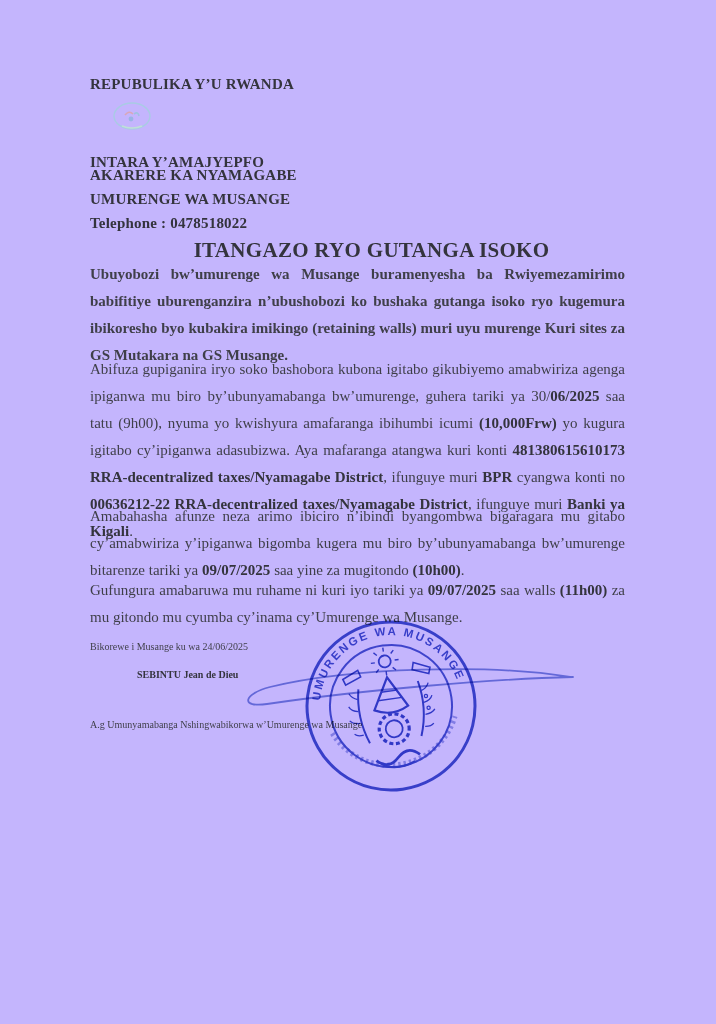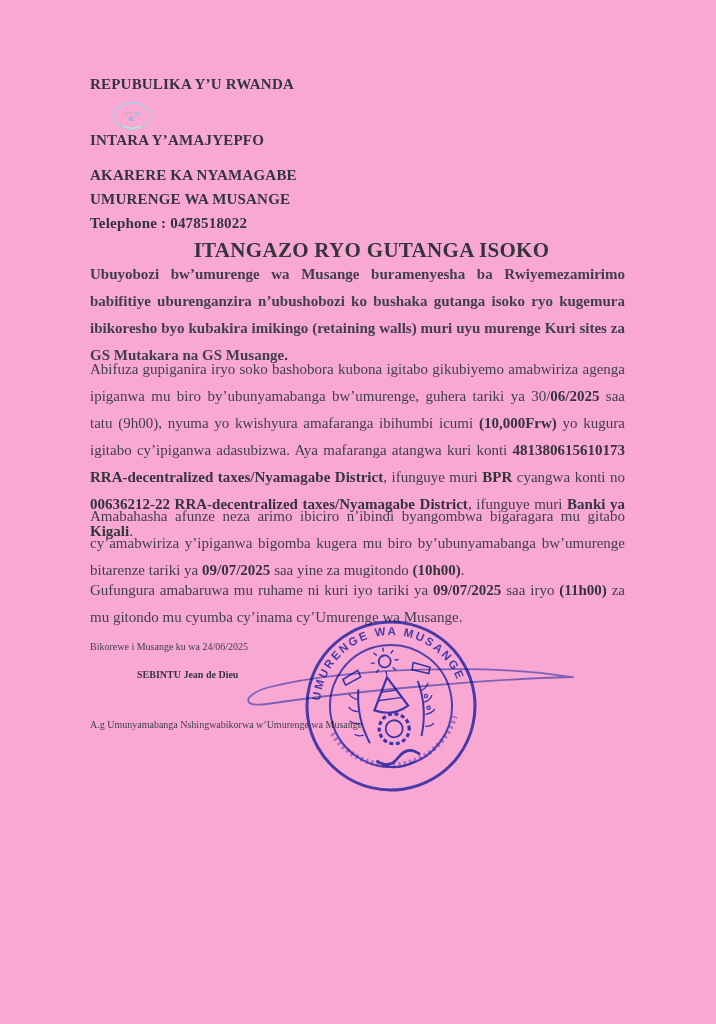--- a/index.html
+++ b/index.html
@@ -1,20 +1,20 @@
 <!DOCTYPE html>
 <html><head>
 <meta charset="utf-8">
 <style>
   html,body{margin:0;padding:0;background:#e8e8e8;}
   .page{
     position:relative;
     width:716px;height:1024px;
     margin:0 auto;
-    background:#f9a8d4;
+    background:#c4b5fd;
     font-family:"Liberation Serif","DejaVu Serif",serif;
     color:#3f3f49;
     overflow:hidden;
     box-shadow:0 0 6px rgba(0,0,0,.15);
   }
   .content{position:absolute;left:90px;width:535px;top:0;}
   .hdr{
     position:absolute;left:0;
     font-weight:bold;font-size:15px;color:#34343d;
     letter-spacing:.2px;white-space:nowrap;
@@ -56,34 +56,34 @@
     <div class="hdr" style="top:76px;">REPUBULIKA Y’U RWANDA</div>
 
     <svg class="logo-ellipse" viewBox="0 0 40 34" style="left:22px;">
       <ellipse cx="20" cy="16" rx="18" ry="13" fill="none" stroke="#a9cbe4" stroke-width="1.4"></ellipse>
       <path d="M13,15 q4,-5 8,-1" fill="none" stroke="#d9a7b8" stroke-width="1.6"></path>
       <path d="M22,14 q4,-3 5,2" fill="none" stroke="#9fc2e0" stroke-width="1.6"></path>
       <circle cx="19" cy="19" r="2.4" fill="#8fb4dd" opacity=".8"></circle>
       <path d="M10,26 q10,4 20,0" fill="none" stroke="#bfe0d8" stroke-width="1.6"></path>
     </svg>
 
-    <div class="hdr" style="top:132px;">INTARA Y’AMAJYEPFO</div>
+    <div class="hdr" style="top:154px;">INTARA Y’AMAJYEPFO</div>
     <div class="hdr" style="top:167px;">AKARERE KA NYAMAGABE</div>
     <div class="hdr" style="top:191px;">UMURENGE WA MUSANGE</div>
     <div class="hdr" style="top:215px;">Telephone : 0478518022</div>
 
     <div class="doc-title">ITANGAZO RYO GUTANGA ISOKO</div>
 
     <div class="para" style="top:261px;font-weight:bold;"><span>Ubuyobozi bw’umurenge wa Musange buramenyesha ba Rwiyemezamirimo babifitiye uburenganzira n’ubushobozi  ko bushaka gutanga isoko ryo kugemura ibikoresho byo kubakira imikingo (retaining walls)  muri uyu murenge Kuri sites za GS Mutakara na GS Musange.</span></div>
 
     <div class="para" style="top:356px;"><span>Abifuza gupiganira iryo soko bashobora kubona igitabo gikubiyemo amabwiriza agenga ipiganwa mu biro by’ubunyamabanga bw’umurenge, guhera tariki ya 30/</span><span class="seg-b">06/2025</span><span> saa tatu (9h00), nyuma yo kwishyura amafaranga ibihumbi icumi  </span><span class="seg-b">(10,000Frw)</span><span> yo kugura igitabo cy’ipiganwa adasubizwa. Aya mafaranga atangwa kuri konti </span><span class="seg-b">481380615610173 RRA-decentralized taxes/Nyamagabe District</span><span>, ifunguye muri </span><span class="seg-b">BPR</span><span> cyangwa konti no </span><span class="seg-b">00636212-22 RRA-decentralized taxes/Nyamagabe District</span><span>, ifunguye muri  </span><span class="seg-b">Banki ya Kigali</span><span>.</span></div>
 
     <div class="para" style="top:503px;"><span>Amabahasha afunze neza arimo ibiciro n’ibindi byangombwa bigaragara mu gitabo cy’amabwiriza y’ipiganwa bigomba kugera mu biro by’ubunyamabanga bw’umurenge bitarenze tariki ya </span><span class="seg-b">09/07/2025</span><span> saa yine  za mugitondo </span><span class="seg-b">(10h00)</span><span>.</span></div>
 
-    <div class="para" style="top:577px;"><span>Gufungura amabaruwa mu ruhame ni kuri iyo  tariki ya </span><span class="seg-b">09/07/2025</span><span> saa iryo </span><span class="seg-b">(11h00)</span><span> za mu gitondo mu cyumba cy’inama cy’Umurenge wa Musange.</span></div>
+    <div class="para" style="top:577px;"><span>Gufungura amabaruwa mu ruhame ni kuri iyo  tariki ya </span><span class="seg-b">09/07/2025</span><span> saa walls </span><span class="seg-b">(11h00)</span><span> za mu gitondo mu cyumba cy’inama cy’Umurenge wa Musange.</span></div>
 
     <div class="closing-line" style="top:641px;">Bikorewe i Musange ku wa 24/06/2025</div>
 
     <div class="closing-line sig-name" style="top:669px;margin-left:47px;">SEBINTU Jean de Dieu</div>
 
     <div class="closing-line" style="top:719px;">A.g Umunyamabanga  Nshingwabikorwa  w’Umurenge  wa Musange</div>
   </div>
 
   <svg class="stamp-wrap" viewBox="0 0 192 182">
     <circle class="stamp-stroke" cx="96" cy="91" r="84" stroke-width="3" opacity=".95"></circle>

